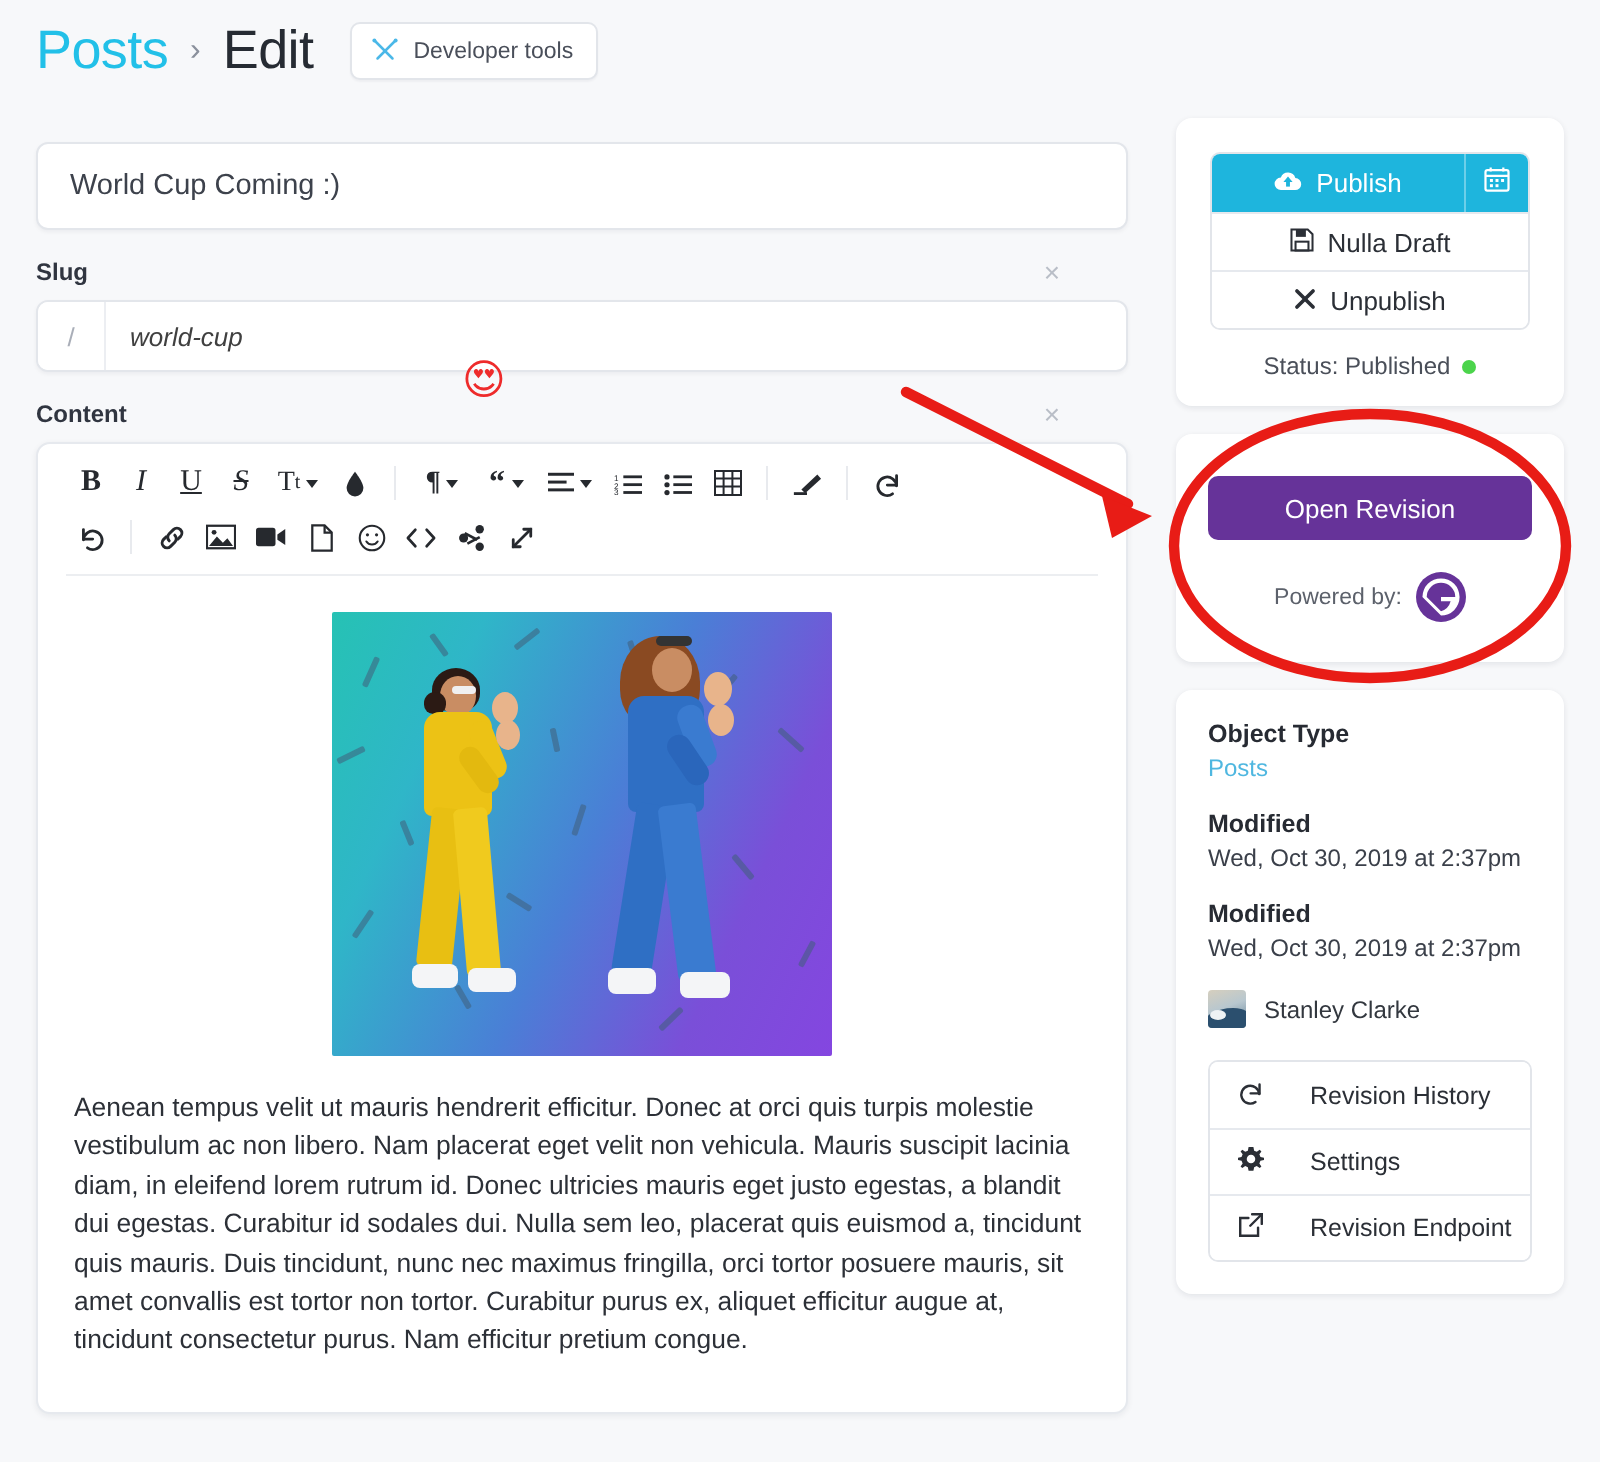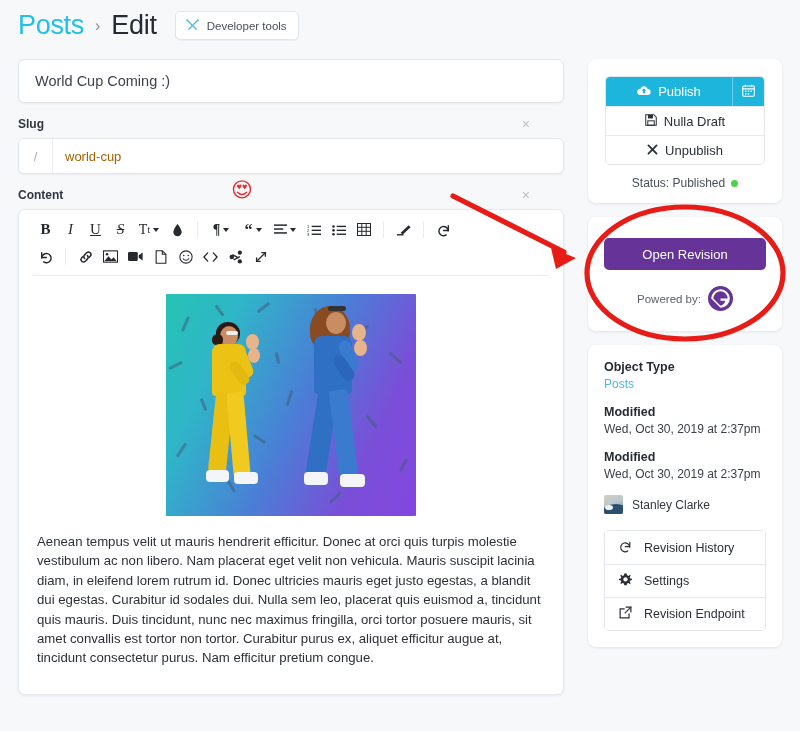--- a/index.html
+++ b/index.html
@@ -29,21 +29,21 @@
     background:#fff; border:1px solid #e2e5ea; border-radius:5px;
     padding:6px 11px 6px 9px;
     font-size:11.5px; color:#4a4f5a;
     box-shadow:0 1px 1px rgba(16,22,40,.04);
     cursor:pointer;
   }
   .devtools svg { display:block; }
 
   
   .left-col {
-    position:absolute; left:18px; top:59px; width:514px;
+    position:absolute; left:18px; top:71px; width:514px;
   }
   .title-field {
     width:546px; height:44px;
     background:#fff; border:1px solid #e3e6eb; border-radius:6px;
     display:flex; align-items:center;
     padding:0 16px;
     font-size:14.5px; color:#3d424c;
     box-shadow:0 1px 2px rgba(16,22,40,.05);
   }
 
@@ -65,21 +65,21 @@
     overflow:hidden;
     box-shadow:0 1px 2px rgba(16,22,40,.05);
   }
   .slug-prefix {
     width:34px; display:flex; align-items:center; justify-content:center;
     color:#a9aeb8; font-size:13px; border-right:1px solid #eceef2;
     background:#fff;
   }
   .slug-value {
     flex:1; display:flex; align-items:center; padding-left:12px;
-    font-size:13px; color:#a16207;
+    font-size:13px; color:#404040;font-style:italic;
   }
 
   
   .editor-card {
     width:546px;
     background:#fff; border:1px solid #e6e9ee; border-radius:7px;
     box-shadow:0 1px 3px rgba(16,22,40,.07);
     overflow:hidden;
   }
   .toolbar { padding:6px 14px 4px 14px; }
@@ -199,21 +199,21 @@
     background:#2b4f6e; border-radius:60% 40% 0 0 / 80% 60% 0 0;
   }
   .avatar .foam {
     position:absolute; left:1px; bottom:4px; width:8px; height:5px;
     background:#eef2f4; border-radius:50%;
   }
   .author-name { font-size:12px; color:#33383f; }
 
   .actions { margin-top:16px; border:1px solid #e2e5ea; border-radius:5px; overflow:hidden; }
   .action-item {
-    height:33px; display:flex; align-items:center; gap:12px;
+    height:33px; display:flex; align-items:center; gap:23px;
     padding-left:14px; font-size:12.5px; color:#2b2f36;
     border-top:1px solid #e6e9ee; cursor:pointer; background:#fff;
   }
   .action-item:first-child { border-top:none; }
 
   
   .anno-text {
     position:absolute; left:231px; top:178px;
     font-size:20px; color:#ee2b2b;
     font-family:"DejaVu Sans", sans-serif;

